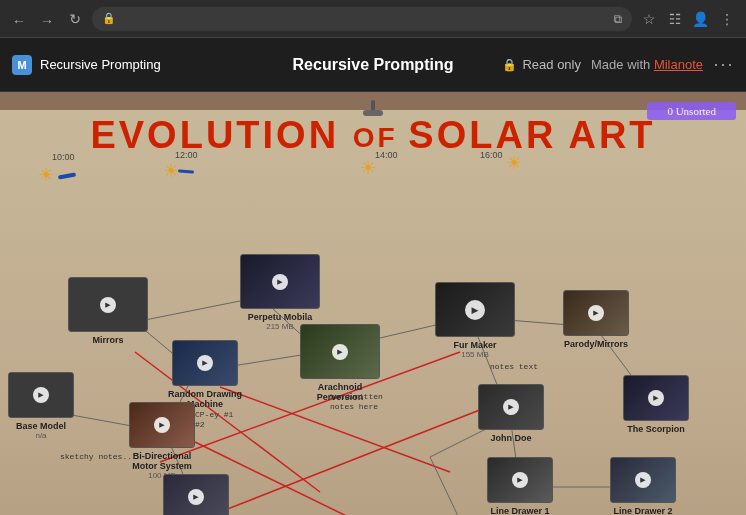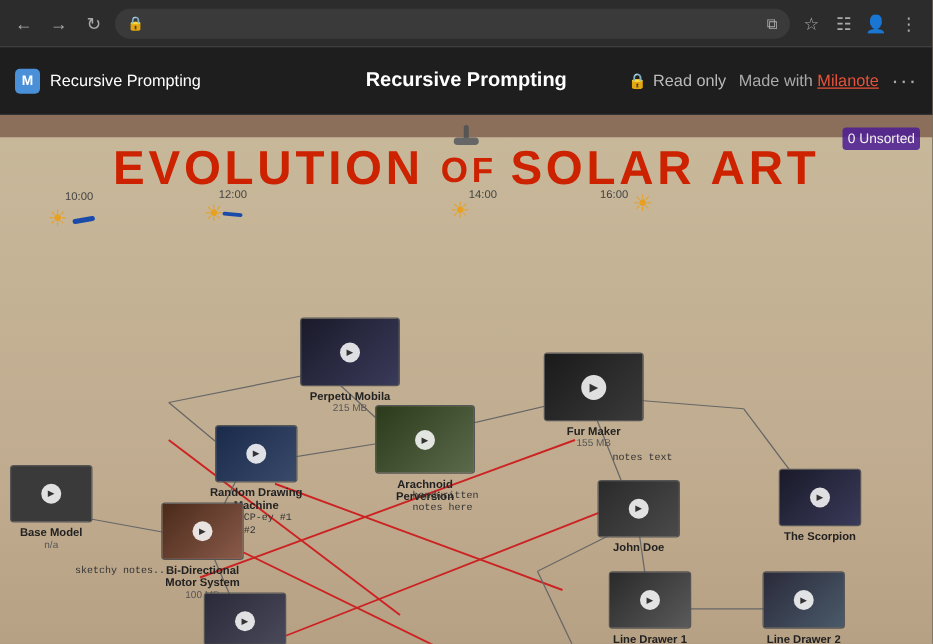--- a/index.html
+++ b/index.html
@@ -155,26 +155,27 @@
     .canvas-title-of {
       font-size: 28px;
       vertical-align: middle;
     }
 
     
     .unsorted-badge {
       position: absolute;
       top: 10px;
       right: 10px;
-      background: #4c1d95;
+      background: #8b5cf6;
       color: #fff;
       font-size: 11px;
-      padding: 3px 4px;
+      padding: 3px 20px;
       border-radius: 3px;
       opacity: 0.85;
+      font-family: Liberation Serif, serif;
     }
 
     
     .video-node {
       position: absolute;
       display: flex;
       flex-direction: column;
       align-items: center;
     }
     .video-thumb {
@@ -355,20 +356,27 @@
       <line class="gray-line" x1="470" y1="225" x2="510" y2="325"></line>
       <line class="gray-line" x1="510" y1="325" x2="430" y2="365"></line>
       <line class="gray-line" x1="510" y1="325" x2="520" y2="395"></line>
       <line class="gray-line" x1="520" y1="395" x2="640" y2="395"></line>
       <line class="gray-line" x1="595" y1="235" x2="655" y2="315"></line>
       <line class="gray-line" x1="430" y1="365" x2="475" y2="460"></line>
       <line class="gray-line" x1="475" y1="460" x2="635" y2="462"></line>
       <line class="gray-line" x1="55" y1="320" x2="165" y2="340"></line>
     </svg>
 
+    <div class="video-node" style="left:68px;top:185px;">
+      <div class="video-thumb thumb-brown">
+        <div class="video-inner-bg"></div>
+        <div class="play-btn small">▶</div>
+      </div>
+      <div class="video-label">Mirrors</div>
+    </div>
 
     <div class="video-node" style="left:8px;top:280px;">
       <div class="video-thumb small thumb-dark">
         <div class="video-inner-bg"></div>
         <div class="play-btn small">▶</div>
       </div>
       <div class="video-label">Base Model</div>
       <div class="video-size">n/a</div>
     </div>
 
@@ -416,20 +424,27 @@
 
     <div class="video-node" style="left:435px;top:190px;">
       <div class="video-thumb thumb-dark">
         <div class="video-inner-bg" style="background:linear-gradient(135deg,#1a1a1a,#3a3a3a)"></div>
         <div class="play-btn">▶</div>
       </div>
       <div class="video-label">Fur Maker</div>
       <div class="video-size">155 MB</div>
     </div>
 
+    <div class="video-node" style="left:563px;top:198px;">
+      <div class="video-thumb small thumb-brown">
+        <div class="video-inner-bg" style="background:linear-gradient(135deg,#3a2a1a,#6a5a4a)"></div>
+        <div class="play-btn small">▶</div>
+      </div>
+      <div class="video-label">Parody/Mirrors</div>
+    </div>
 
     <div class="video-node" style="left:623px;top:283px;">
       <div class="video-thumb small thumb-dark">
         <div class="video-inner-bg" style="background:linear-gradient(135deg,#1a1a2a,#3a3a5a)"></div>
         <div class="play-btn small">▶</div>
       </div>
       <div class="video-label">The Scorpion</div>
     </div>
 
     <div class="video-node" style="left:478px;top:292px;">

